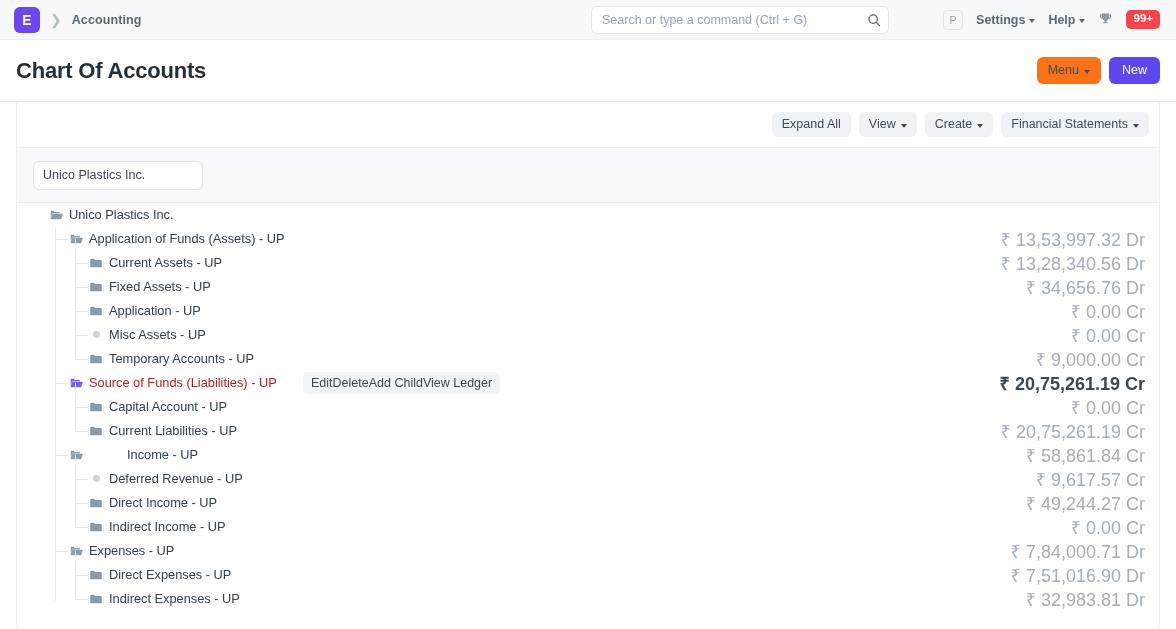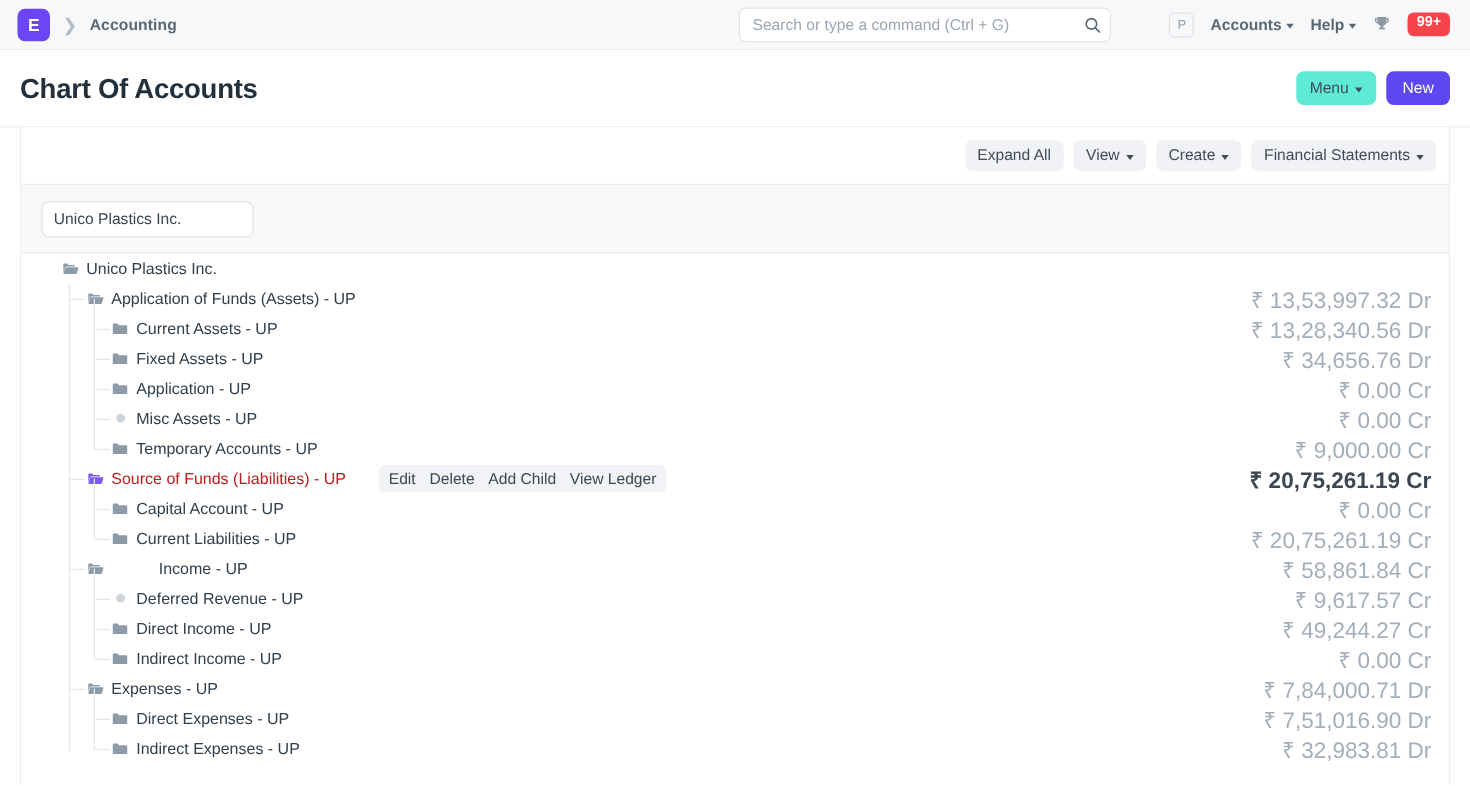--- a/index.html
+++ b/index.html
@@ -115,21 +115,21 @@
   .btn {
     font-family: "Liberation Sans", sans-serif;
     font-size: 12.5px;
     border-radius: 6px;
     border: none;
     padding: 7px 11px;
     cursor: pointer;
     display: flex; align-items: center; gap: 5px;
     line-height: 1.1;
   }
-  .btn-default { background: #5eead4; color: #404d59; }
+  .btn-default { background: #f97316; color: #404d59; }
   .btn-primary { background: #5e47f0; color: #ffffff; font-weight: normal; padding: 7px 13px; }
 
   
   .card {
     margin: 0 16px;
     border-left: 1px solid #e9edf0;
     border-right: 1px solid #e9edf0;
     background: #fff;
     height: calc(629px - 40px - 63px);
     display: flex; flex-direction: column;
@@ -215,21 +215,20 @@
     position: absolute;
     height: 1px;
     background: #e4e8ec;
   }
 
   .actions {
     position: absolute;
     background: #f1f3f6;
     border-radius: 5px;
     display: flex; align-items: center;
-    gap: 11px;
     padding: 4px 8px;
     font-size: 12.5px;
     color: #3b4753;
   }
   .actions span { cursor: pointer; }
 </style>
 </head>
 <body>
 
 <div class="navbar">
@@ -247,21 +246,21 @@
           <circle cx="7" cy="7" r="4.8"></circle>
             <line x1="10.6" y1="10.6" x2="14.4" y2="14.4" stroke-linecap="round"></line>
         </svg>
       </span>
     </div>
   </div>
 
   <div class="nav-right">
     <div class="avatar-box">P</div>
     <div class="nav-item">
-      <span>Accounts</span>
+      <span>Settings</span>
       <i class="caret"></i>
     </div>
     <div class="nav-item">
       <span>Help</span>
       <i class="caret"></i>
     </div>
     <span class="trophy">
       <svg viewBox="0 0 16 16" width="15" height="15" fill="currentColor">
         <path d="M4.2 1.6h7.6v1.1h2.1v1.7c0 1.6-1.1 2.7-2.5 2.9-.5 1-1.3 1.7-2.3 2v1.6h1.6v1.2H5.3v-1.2h1.6V9.3c-1-.3-1.8-1-2.3-2C3.2 7.1 2.1 6 2.1 4.4V2.7h2.1V1.6zm0 2.2H3.2v.6c0 .9.5 1.5 1.1 1.7-.06-.3-.1-.6-.1-.9V3.8zm7.6 0v1.4c0 .3-.04.6-.1.9.6-.2 1.1-.8 1.1-1.7v-.6h-1z"></path>
       </svg>

